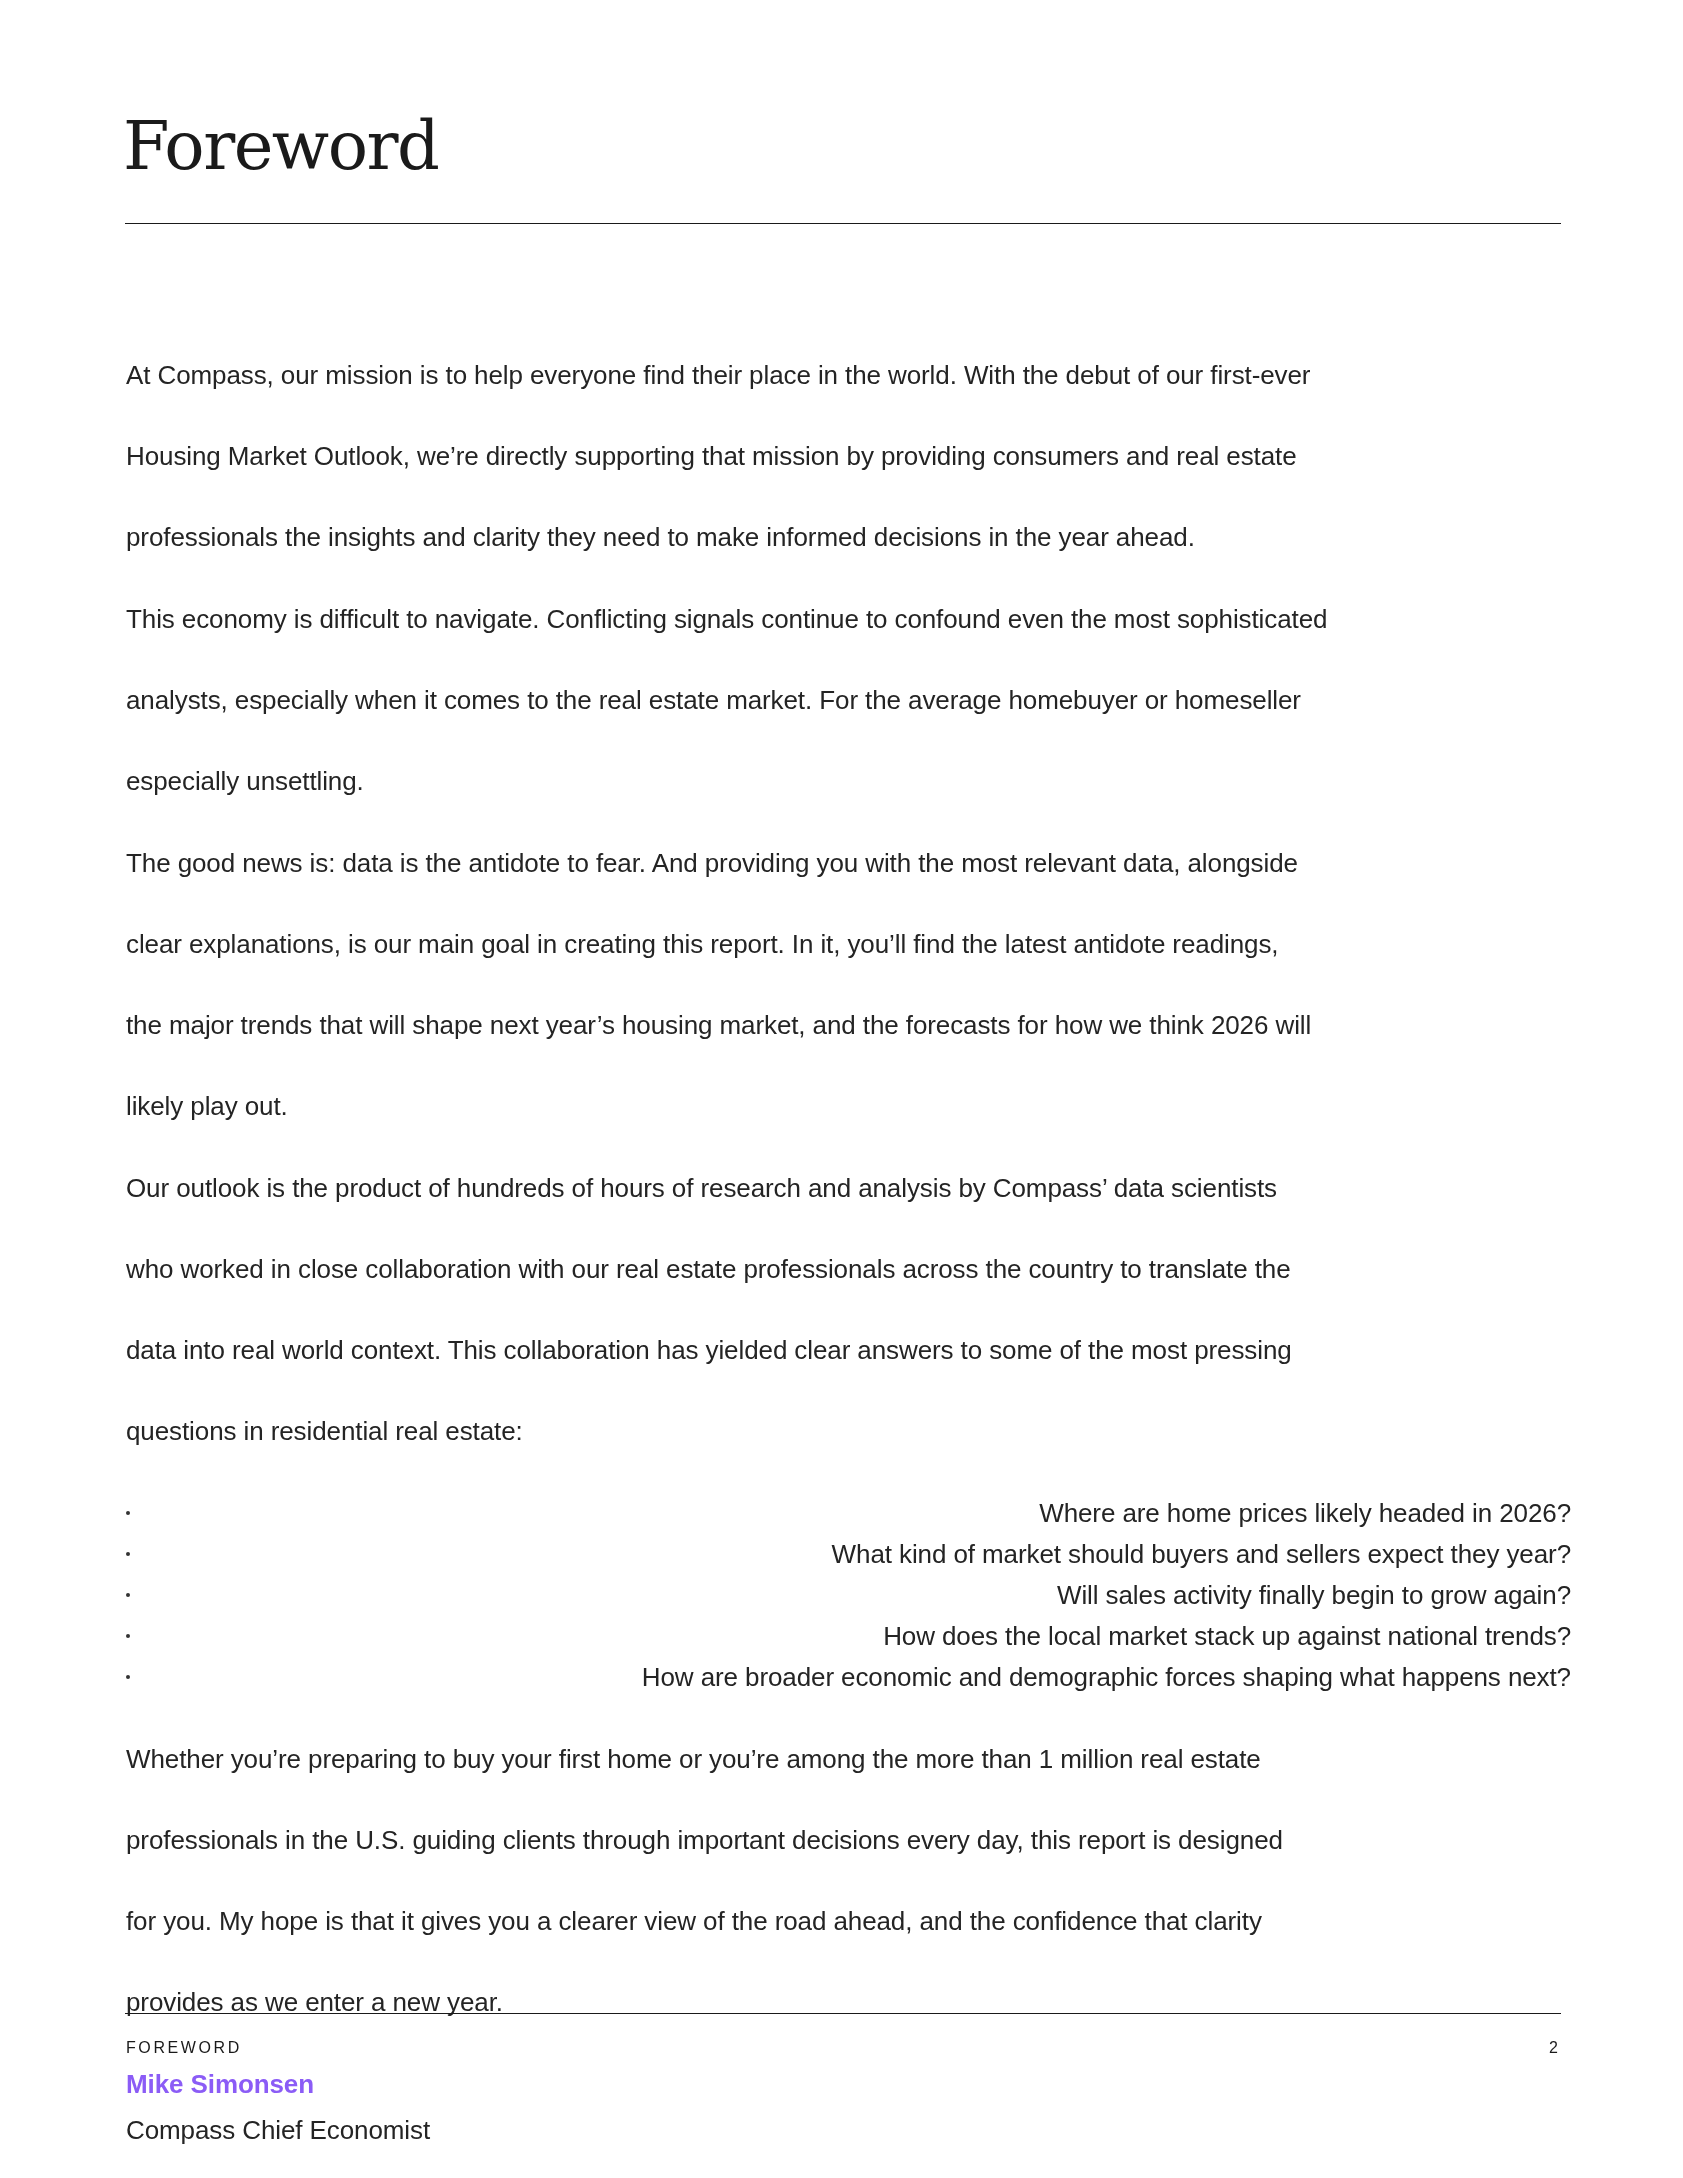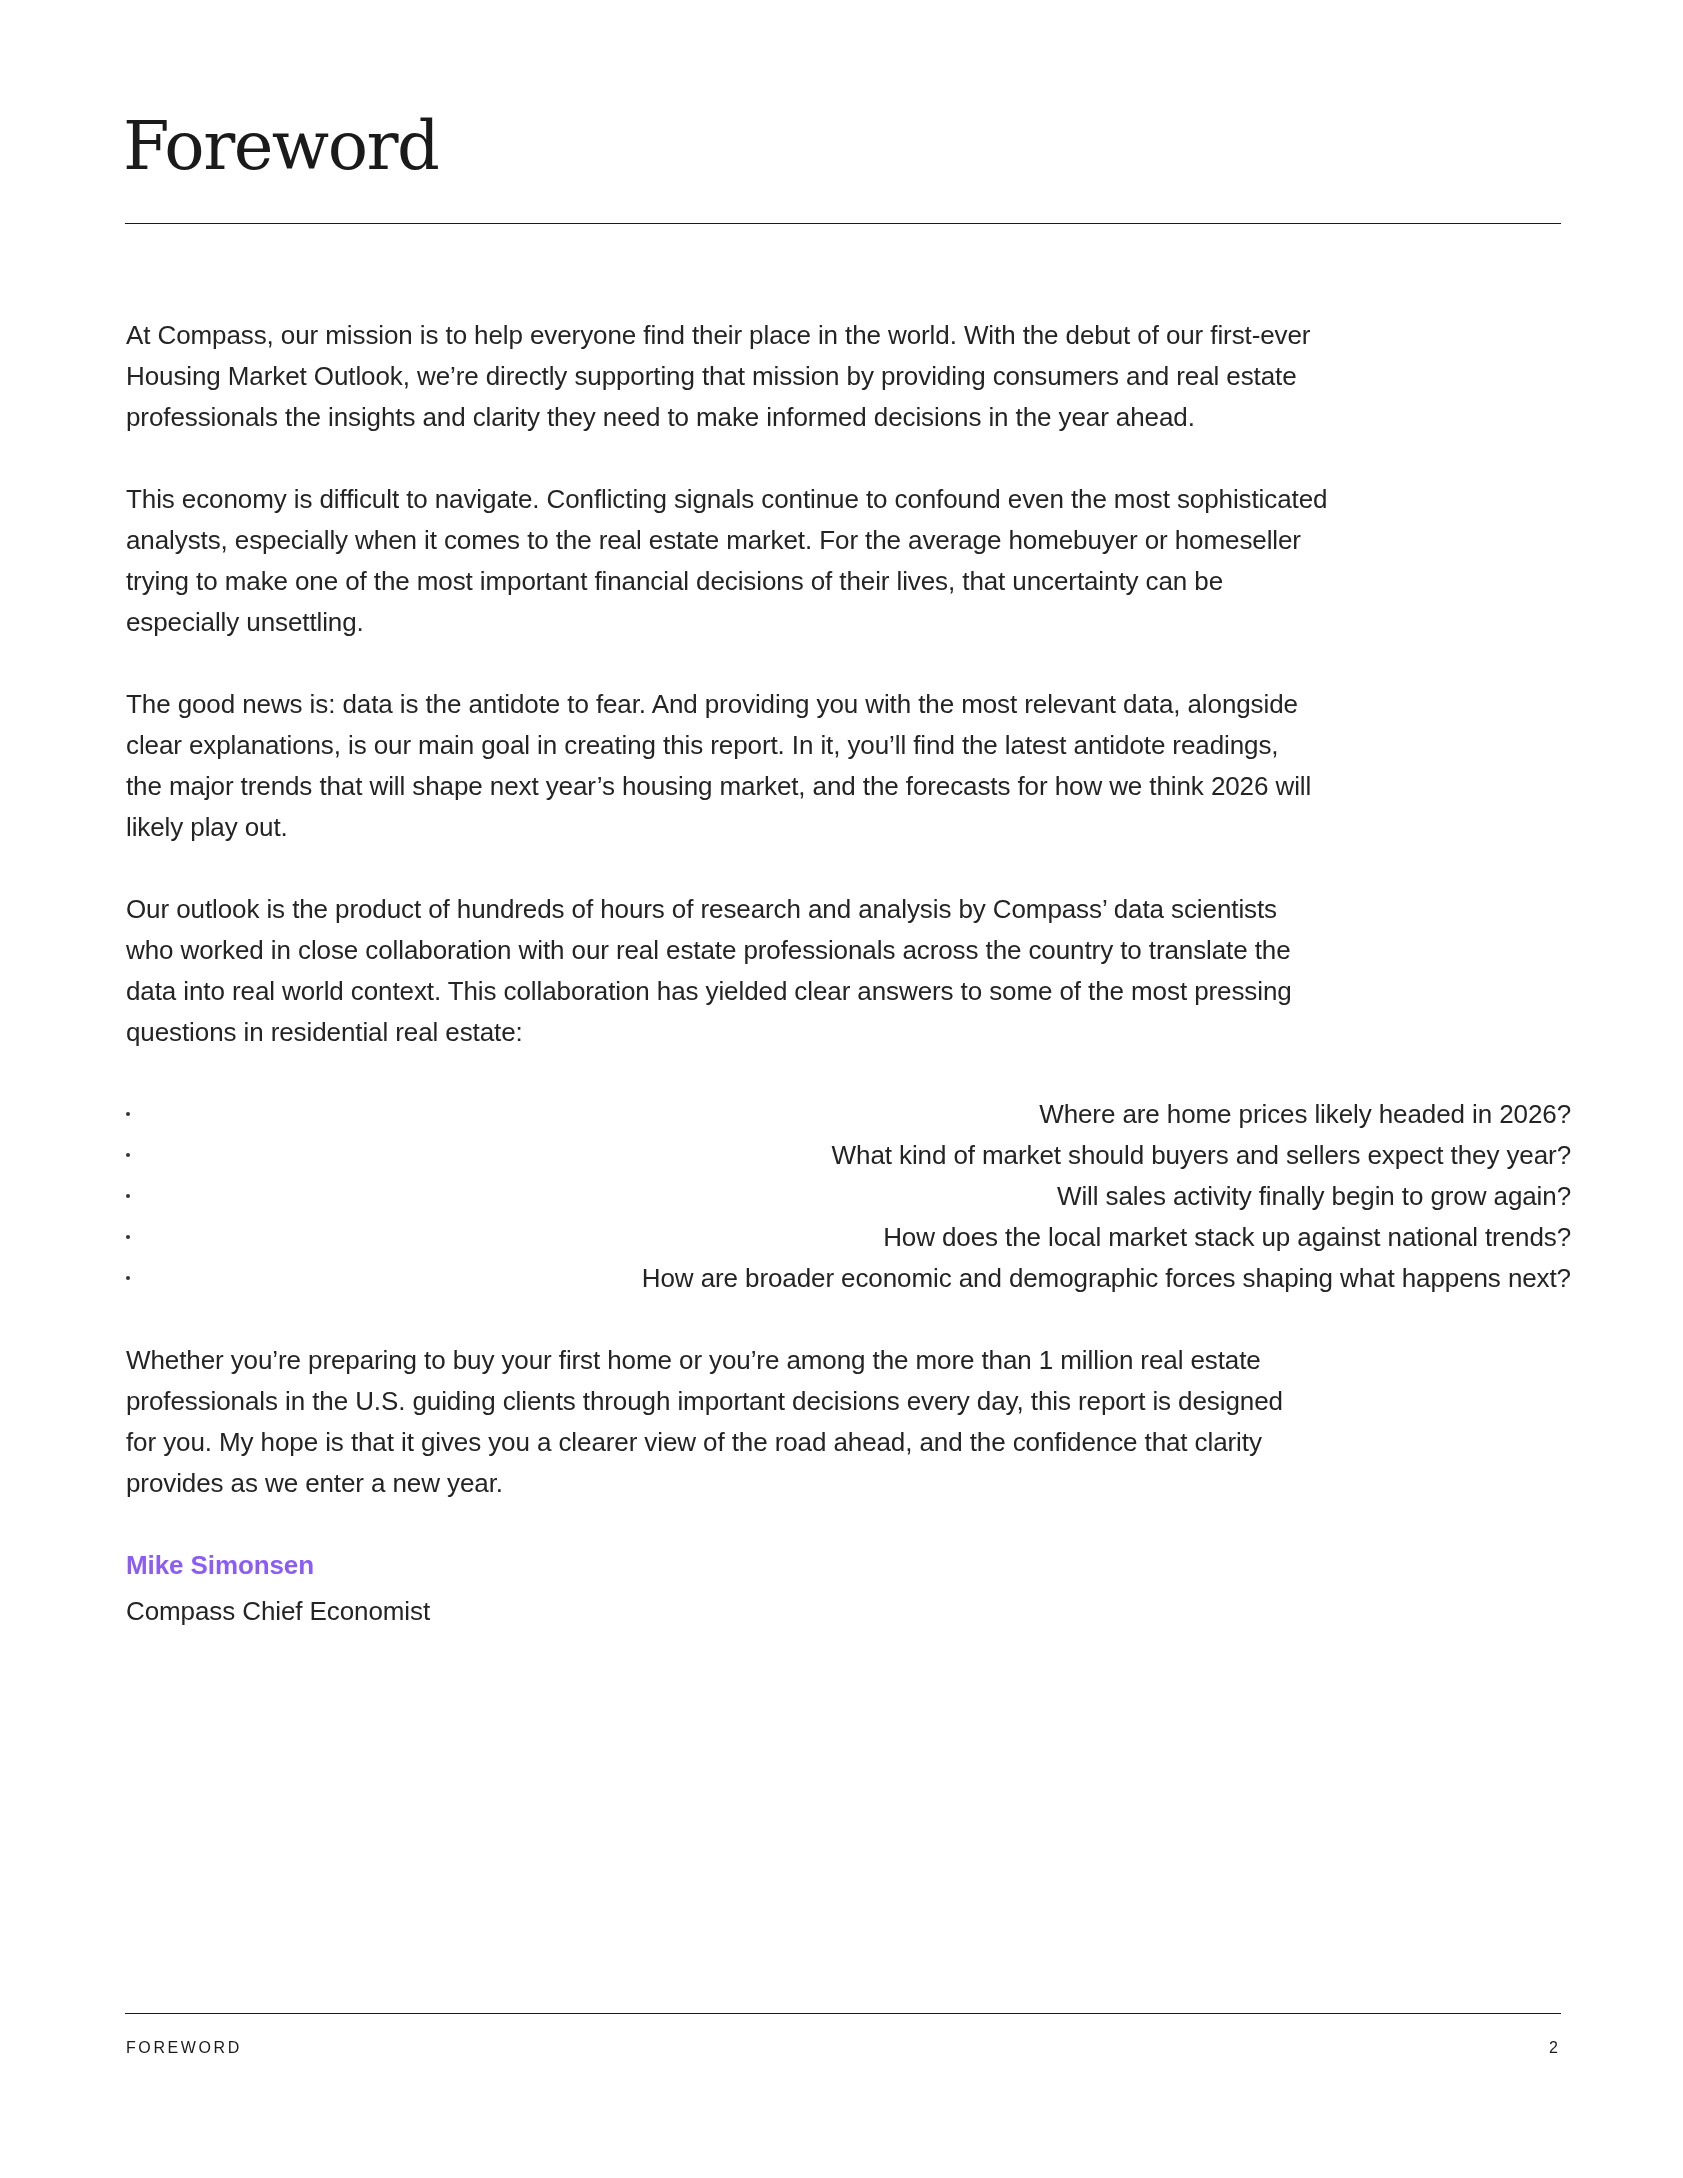--- a/index.html
+++ b/index.html
@@ -13,21 +13,21 @@
   .rule { position: absolute; left: 125px; width: 1436px; height: 0; border-top: 1.5px solid #1a1a1a; }
   .rule.top { top: 223px; }
   .rule.bottom { top: 2013px; }
   .body-text {
     position: absolute; left: 126px; top: 315px; width: 1445px;
     font-family: "Liberation Sans", "DejaVu Sans", sans-serif;
     font-size: 26px; line-height: 41px; color: #242424;
     letter-spacing: -0.1px;
   }
   .para { margin: 0 0 41px 0; }
-  .line { display: block; white-space: nowrap; }
+  .line { display: block; white-space: nowrap; margin-top: 40px; }
   .bullets { list-style: none; margin: 0 0 41px 0; padding: 0; }
   .bullet-item { position: relative; padding-left: 25px; white-space: nowrap; text-align: right; }
   .bullet-dot {
     position: absolute; left: 0; top: 18px; width: 4px; height: 4px; border-radius: 50%; background: #333;
   }
   .signature-name { font-weight: bold; margin: 0; line-height: 41px; color: #8b5cf6; }
   .signature-title { margin: 5px 0 12px 0; }
   .footer-label {
     position: absolute; left: 126px; top: 2039px;
     font-family: "Liberation Sans", "DejaVu Sans", sans-serif;
@@ -47,21 +47,20 @@
 
 <div class="body-text">
   <p class="para">
     <span class="line">At Compass, our mission is to help everyone find their place in the world. With the debut of our first-ever</span>
     <span class="line">Housing Market Outlook, we’re directly supporting that mission by providing consumers and real estate</span>
     <span class="line">professionals the insights and clarity they need to make informed decisions in the year ahead.</span>
   </p>
   <p class="para">
     <span class="line">This economy is difficult to navigate. Conflicting signals continue to confound even the most sophisticated</span>
     <span class="line">analysts, especially when it comes to the real estate market. For the average homebuyer or homeseller</span>
-    <span class="line">trying to make one of the most important financial decisions of their lives, that uncertainty can be</span>
     <span class="line">especially unsettling.</span>
   </p>
   <p class="para">
     <span class="line">The good news is: data is the antidote to fear. And providing you with the most relevant data, alongside</span>
     <span class="line">clear explanations, is our main goal in creating this report. In it, you’ll find the latest antidote readings,</span>
     <span class="line">the major trends that will shape next year’s housing market, and the forecasts for how we think 2026 will</span>
     <span class="line">likely play out.</span>
   </p>
   <p class="para">
     <span class="line">Our outlook is the product of hundreds of hours of research and analysis by Compass’ data scientists</span>

